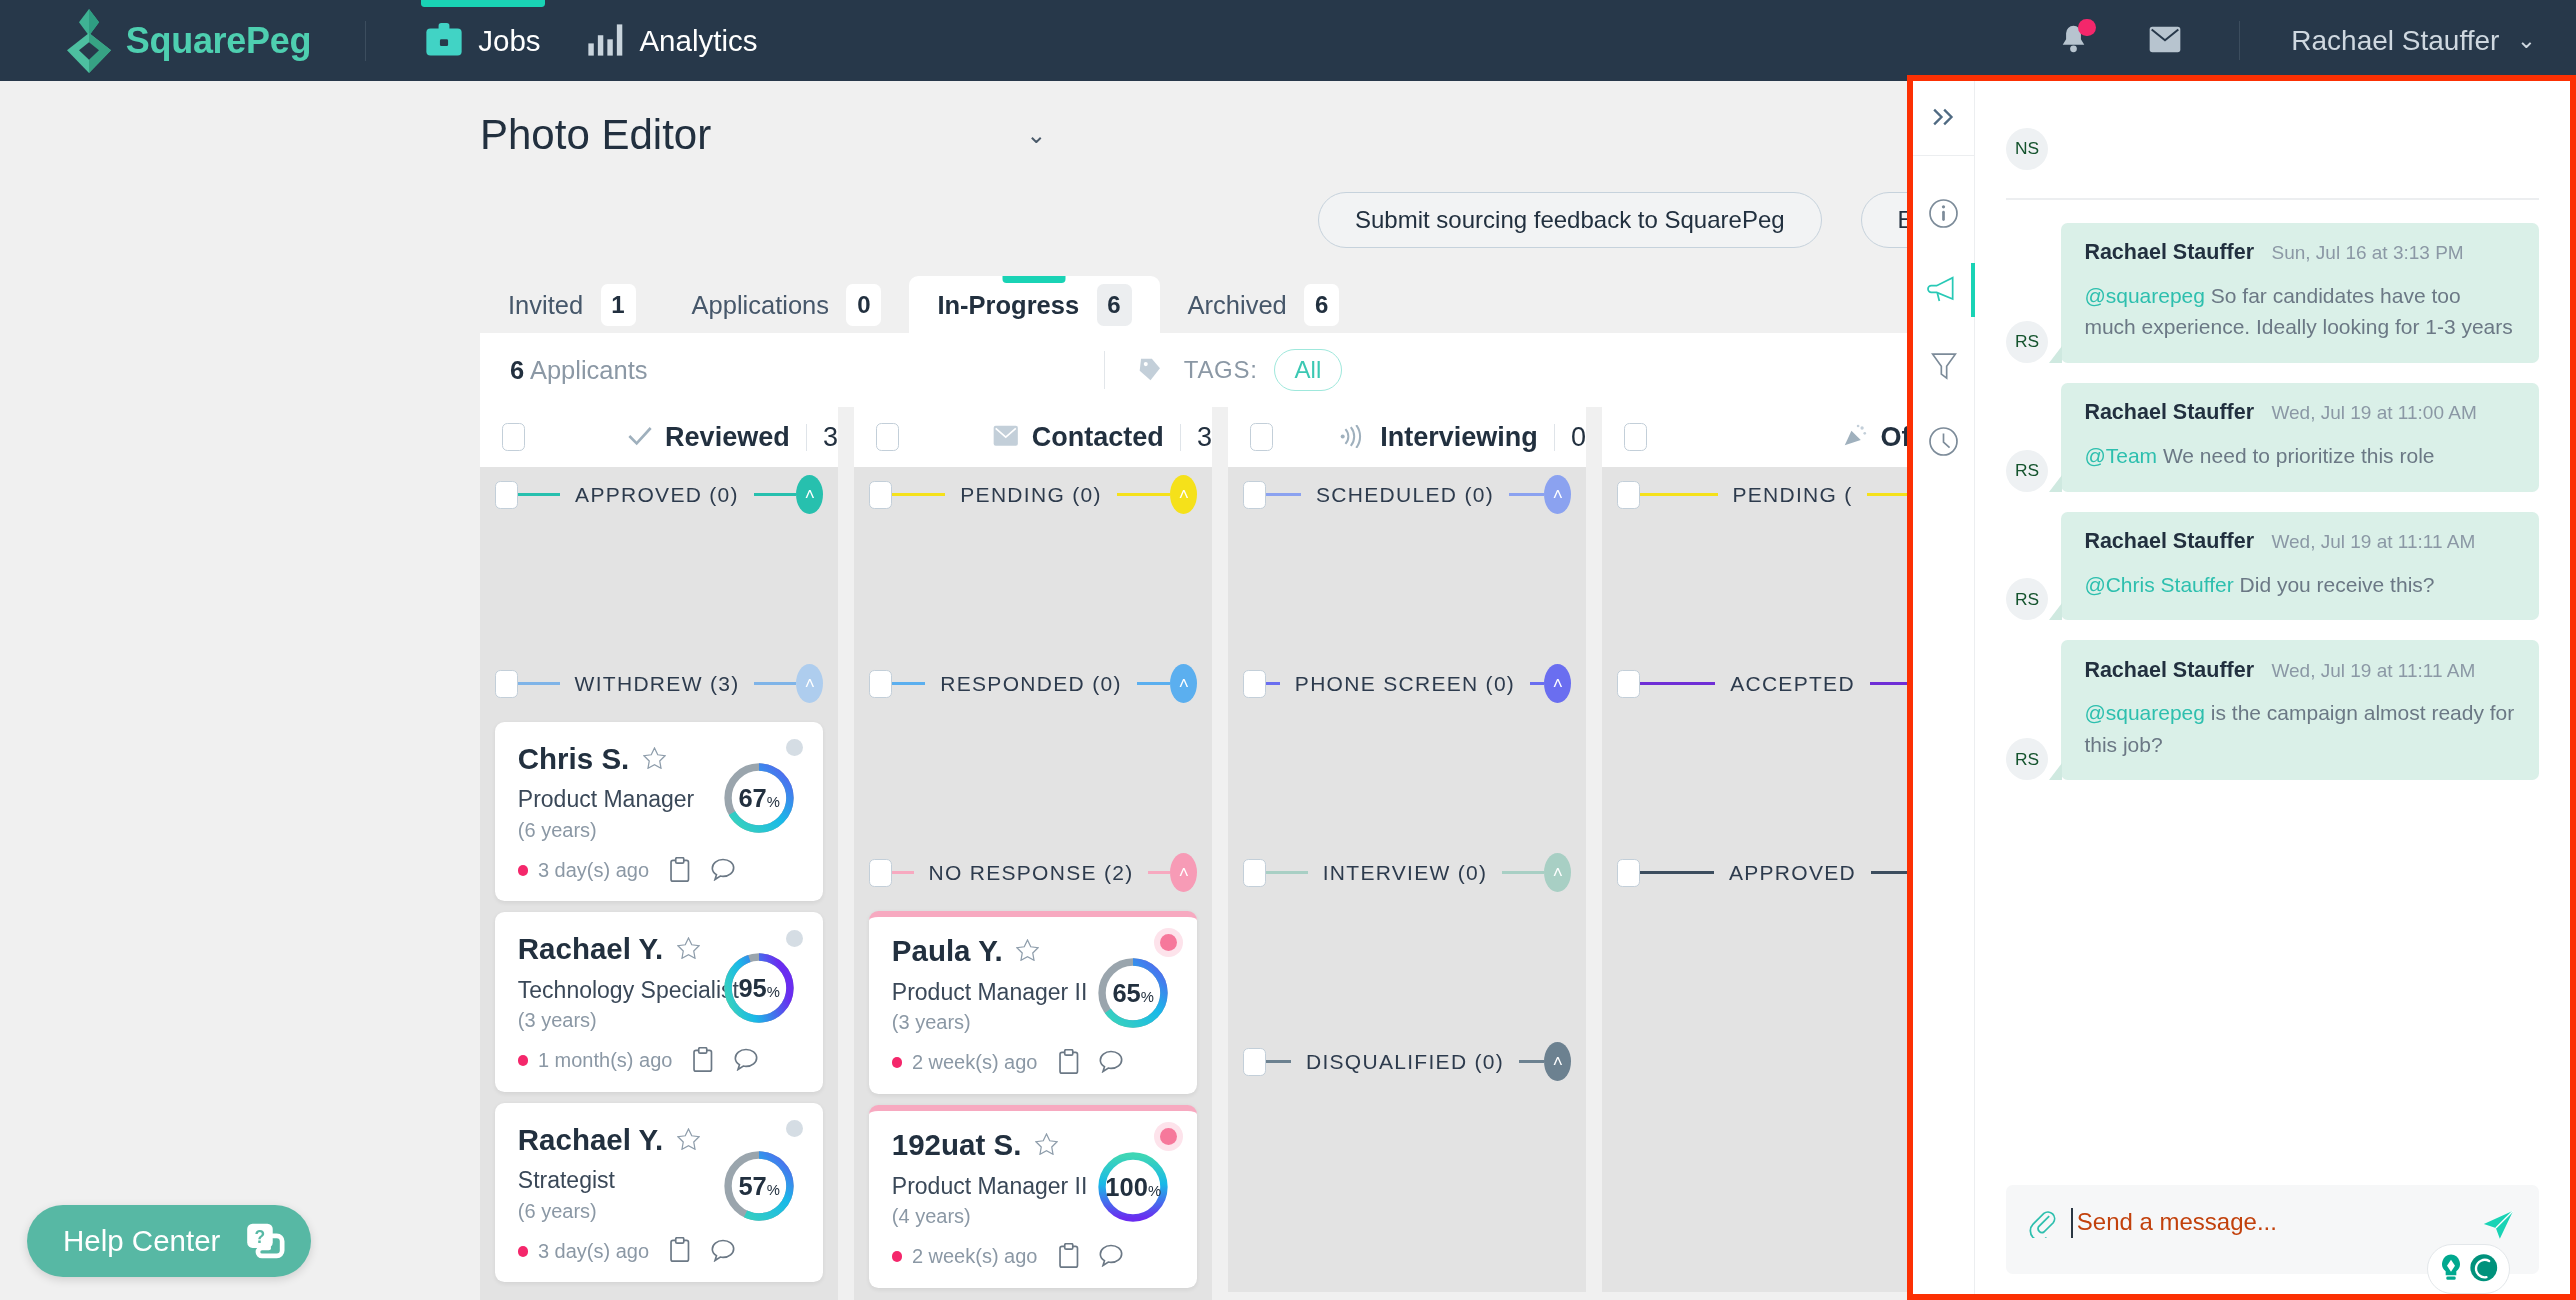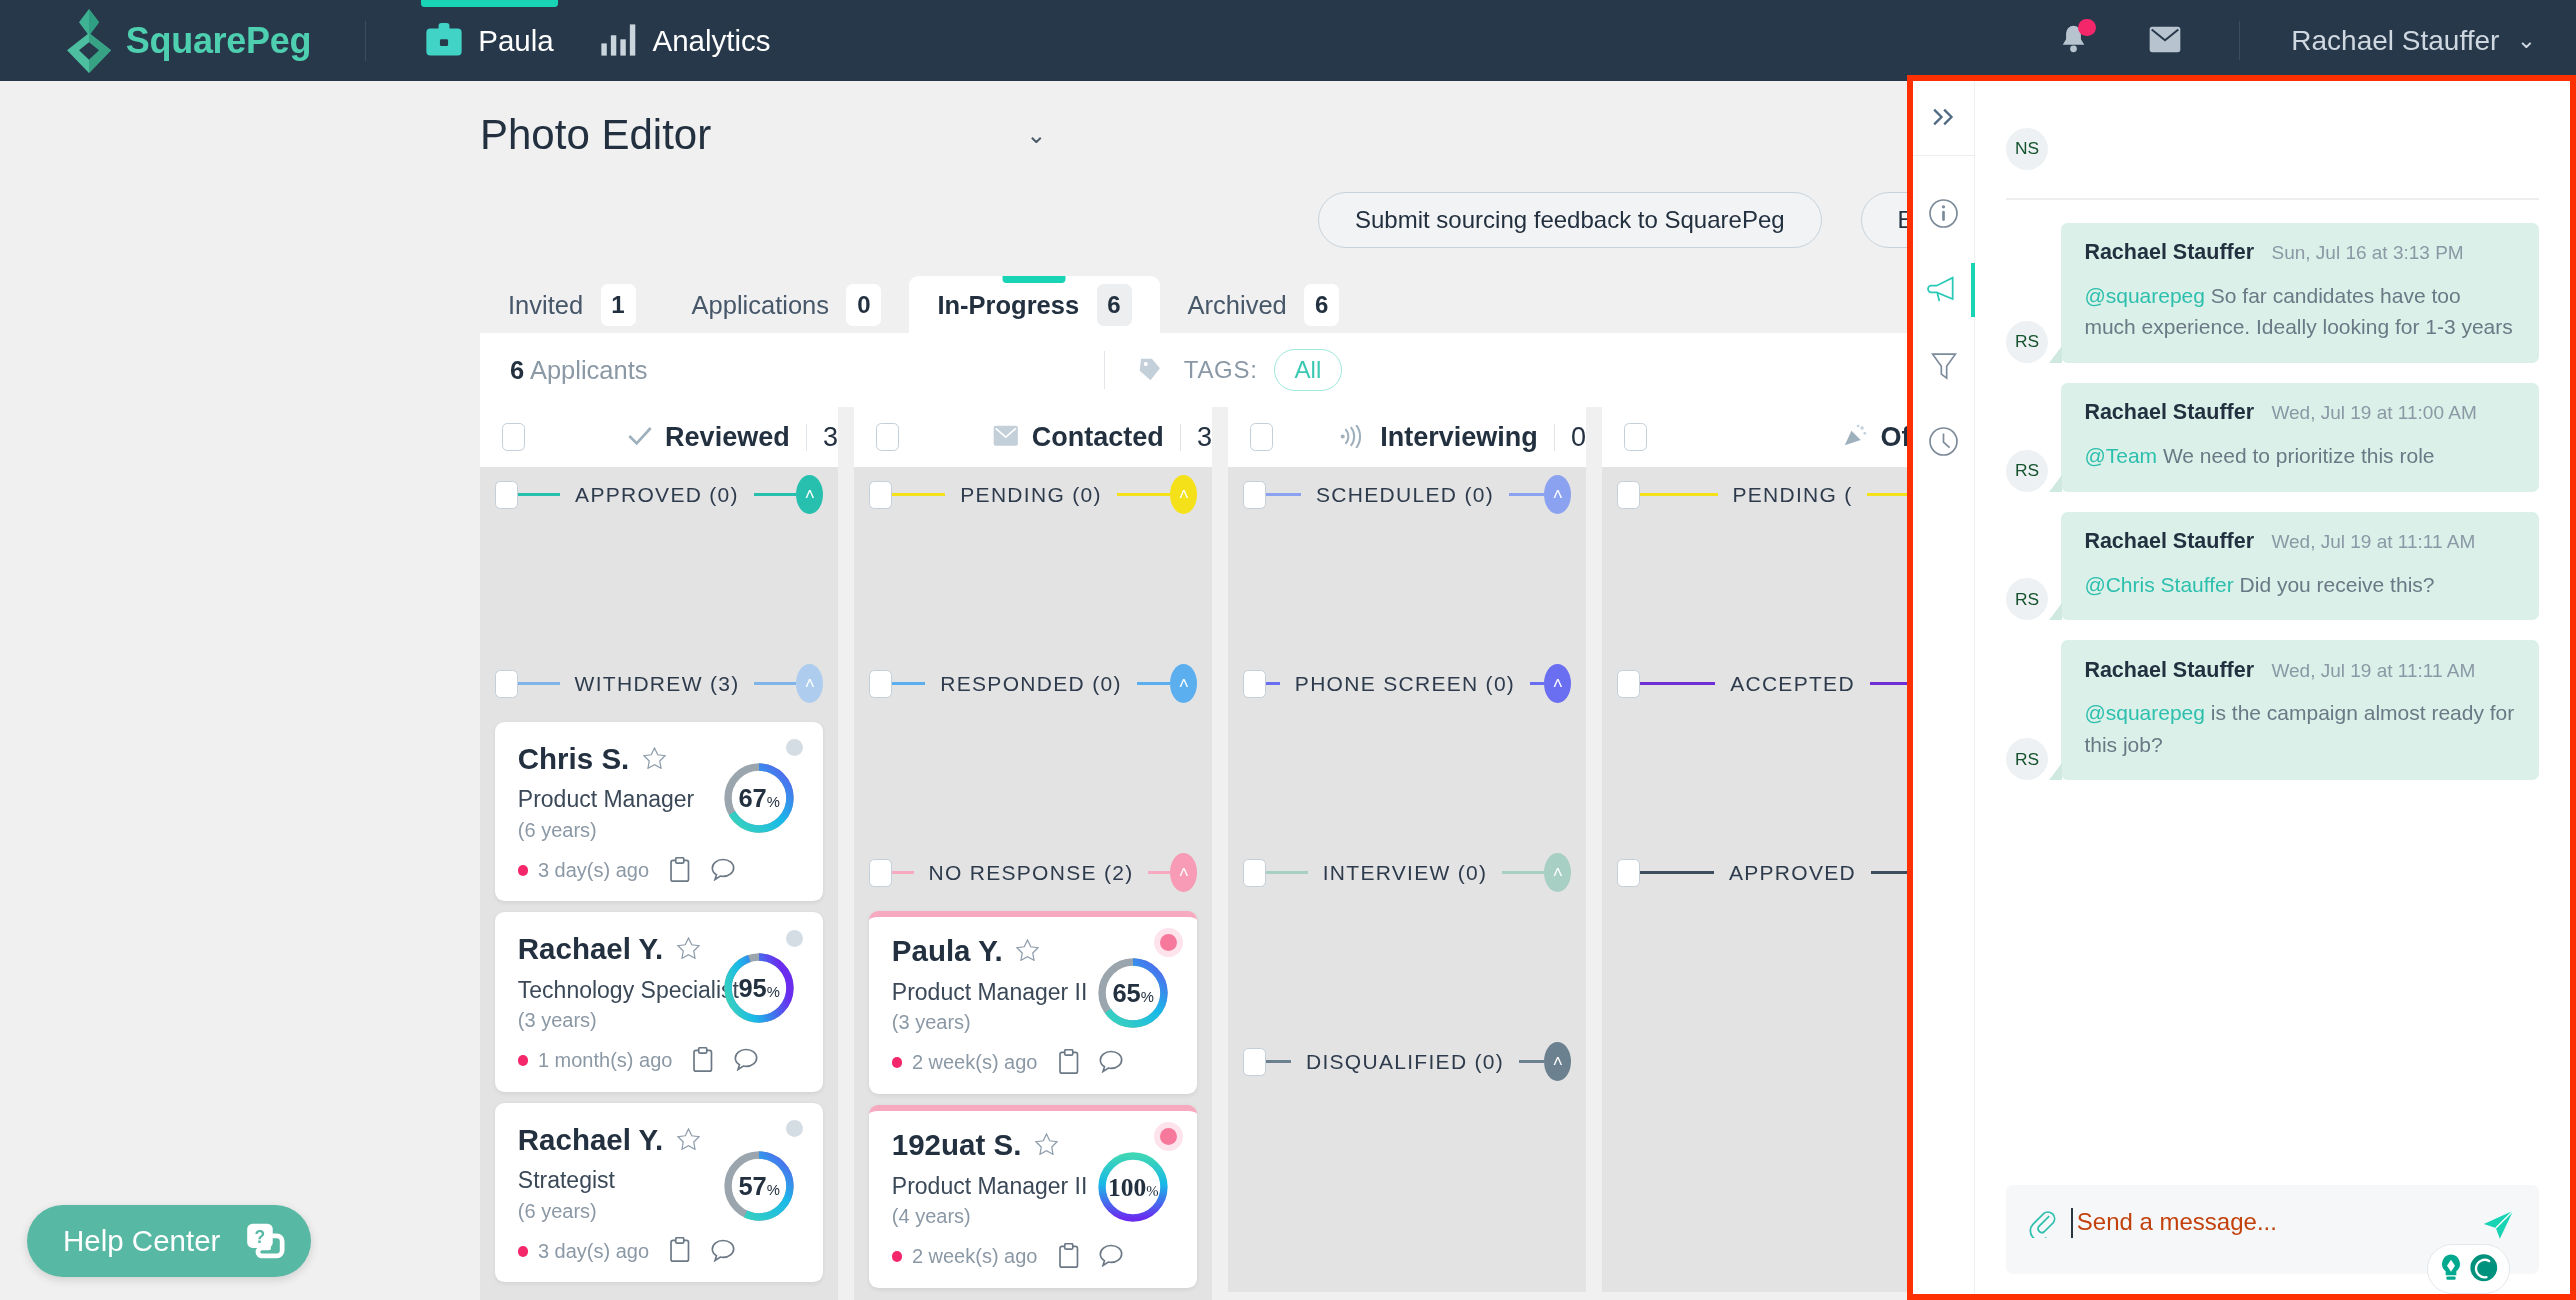--- a/index.html
+++ b/index.html
@@ -253,21 +253,21 @@
   <div class="nav-div"></div>
 
   <div class="nav-item active">
     <span>
       <svg width="38" height="34" viewBox="0 0 56 50">
         <rect x="20" y="0" width="16" height="12" rx="4" fill="#41d3c5"></rect>
         <rect x="2" y="8" width="52" height="40" rx="6" fill="#41d3c5"></rect>
         <rect x="22" y="24" width="12" height="10" rx="2" fill="#27384a"></rect>
       </svg>
     </span>
-    <span class="nav-label">Paula</span>
+    <span class="nav-label">Jobs</span>
   </div>
 
   <div class="nav-item">
     <span>
       <svg width="38" height="34" viewBox="0 0 56 50">
         <rect x="2" y="30" width="8" height="18" fill="#c9d4dd"></rect>
         <rect x="16" y="18" width="8" height="30" fill="#c9d4dd"></rect>
         <rect x="30" y="24" width="8" height="24" fill="#c9d4dd"></rect>
         <rect x="44" y="2" width="8" height="46" fill="#c9d4dd"></rect>
       </svg>
@@ -633,21 +633,21 @@
                   <rect x="3" y="5" width="26" height="31" rx="3" fill="none" stroke="#6b7885" stroke-width="2.5"></rect>
                   <rect x="10" y="1" width="12" height="8" rx="2" fill="#fff" stroke="#6b7885" stroke-width="2.5"></rect>
                 </svg>
             </span>
             <span class="card-ico">
               <svg width="24" height="23" viewBox="0 0 36 34">
                   <path d="M18 2C9 2 2 8 2 15c0 4 2.4 7.5 6.2 9.7L6 32l8-5.2c1.3.3 2.6.5 4 .5 9 0 16-6 16-13S27 2 18 2z" fill="none" stroke="#6b7885" stroke-width="2.5"></path>
                 </svg>
             </span>
           </div>
-          <div class="ring" style="right:27px; top:39px;font-family:Liberation Serif, serif;">
+          <div class="ring" style="right:27px; top:39px;">
             <svg width="74" height="74" viewBox="0 0 110 110">
               <defs>
                   <linearGradient id="g5" x1="0.2" y1="0" x2="0.2" y2="1">
                 <stop offset="0%" stop-color="#3ed6b5"></stop>
                     <stop offset="45%" stop-color="#19b9e8"></stop>
                     <stop offset="100%" stop-color="#6a2df0"></stop>
               </linearGradient>
                 </defs>
               <circle cx="55" cy="55" r="46" fill="none" stroke="url(#g5)" stroke-width="11"></circle>
             </svg>

